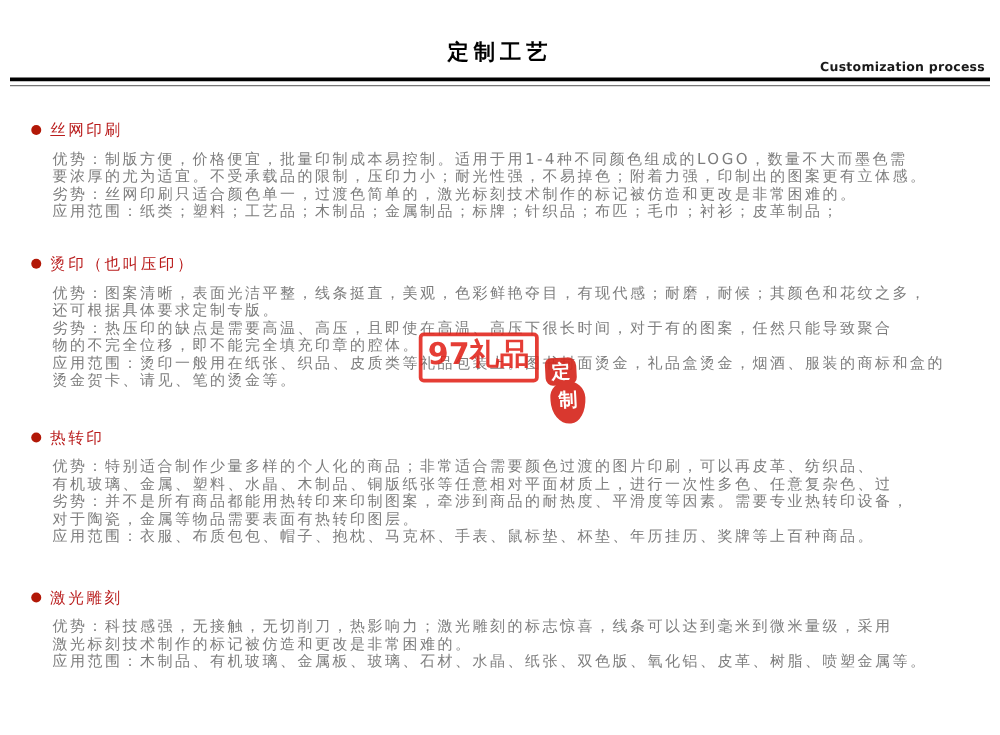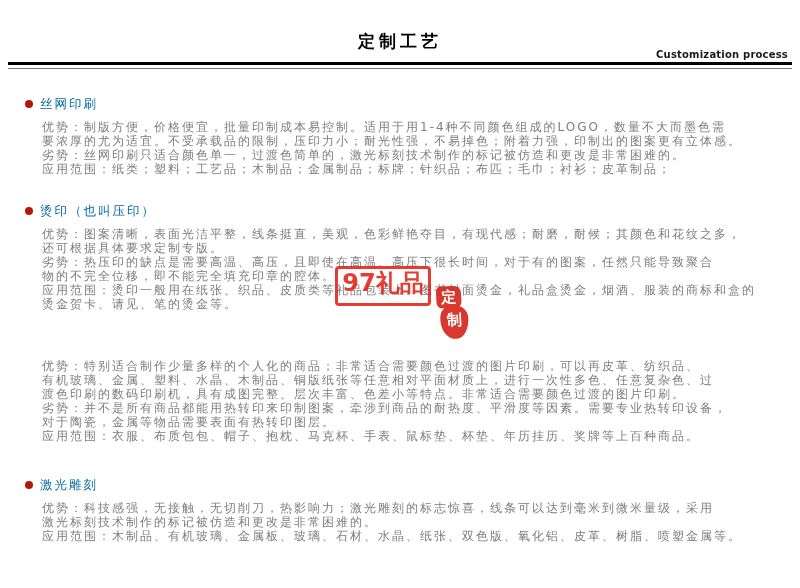--- a/index.html
+++ b/index.html
@@ -39,33 +39,33 @@
   .section { margin-bottom:28px; }
   .section-head { display:flex; align-items:center; }
   .bullet {
     width:8px; height:8px;
     background:#b21807;
     border-radius:50%;
     margin-right:7px;
     flex:0 0 auto;
   }
   .section-heading {
-    color:#0369a1;
+    color:#b91c1c;
     font-size:12.5px;
     letter-spacing:2px;
     line-height:14px;
   }
   .section-body {
     margin:9px 0 0 17px;
     color:#7d7d7d;
     font-size:12px;
     line-height:14px;
     letter-spacing:2px;
   }
-  .section-2 { margin-bottom:48px; }
+  .section-2 { margin-bottom:32px; }
   .section-3 { margin-bottom:35px; }
   
   .watermark-box {
     position:absolute;
     left:335px; top:266px;
     width:96px; height:40px;
     border:3px solid #e2231a;
     border-radius:4px;
     color:#e2231a;
     font-size:24px;
@@ -135,24 +135,27 @@
       <div>优势：图案清晰，表面光洁平整，线条挺直，美观，色彩鲜艳夺目，有现代感；耐磨，耐候；其颜色和花纹之多，</div>
       <div>还可根据具体要求定制专版。</div>
       <div>劣势：热压印的缺点是需要高温、高压，且即使在高温、高压下很长时间，对于有的图案，任然只能导致聚合</div>
       <div>物的不完全位移，即不能完全填充印章的腔体。</div>
       <div>应用范围：烫印一般用在纸张、织品、皮质类等礼品包装上。图书封面烫金，礼品盒烫金，烟酒、服装的商标和盒的</div>
       <div>烫金贺卡、请见、笔的烫金等。</div>
     </div>
   </div>
 
   <div class="section section-3">
+    <div class="section-head">
+      <span class="bullet"></span>
+      <span class="section-heading">热转印</span>
+    </div>
     <div class="section-body">
       <div>优势：特别适合制作少量多样的个人化的商品；非常适合需要颜色过渡的图片印刷，可以再皮革、纺织品、</div>
       <div>有机玻璃、金属、塑料、水晶、木制品、铜版纸张等任意相对平面材质上，进行一次性多色、任意复杂色、过</div>
-      <div>渡色印刷的数码印刷机，具有成图完整、层次丰富、色差小等特点。非常适合需要颜色过渡的图片印刷。</div>
       <div>劣势：并不是所有商品都能用热转印来印制图案，牵涉到商品的耐热度、平滑度等因素。需要专业热转印设备，</div>
       <div>对于陶瓷，金属等物品需要表面有热转印图层。</div>
       <div>应用范围：衣服、布质包包、帽子、抱枕、马克杯、手表、鼠标垫、杯垫、年历挂历、奖牌等上百种商品。</div>
     </div>
   </div>
 
   <div class="section">
     <div class="section-head">
       <span class="bullet"></span>
       <span class="section-heading">激光雕刻</span>

